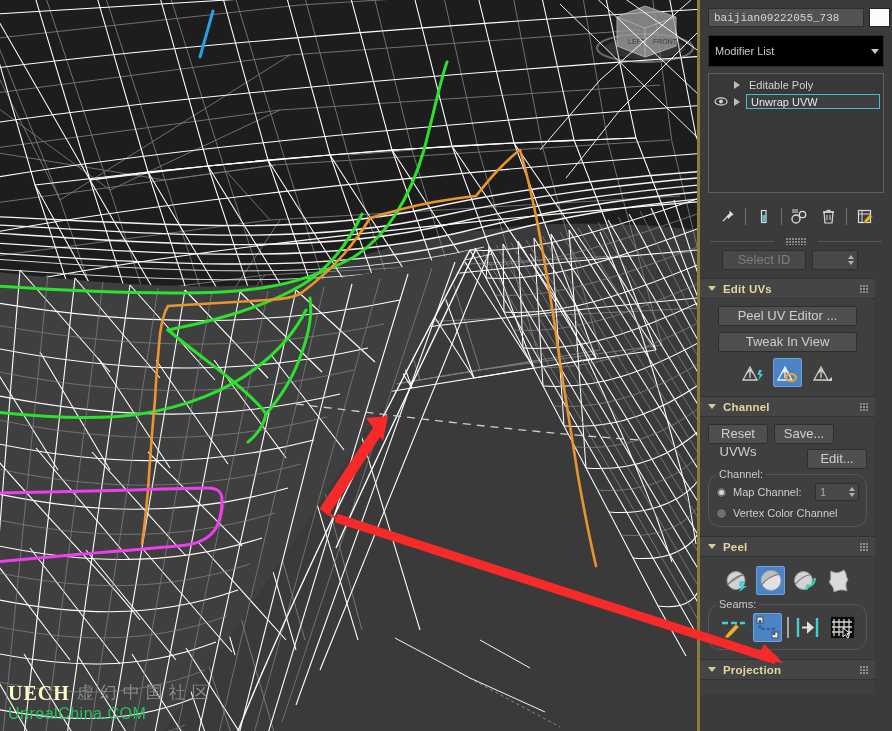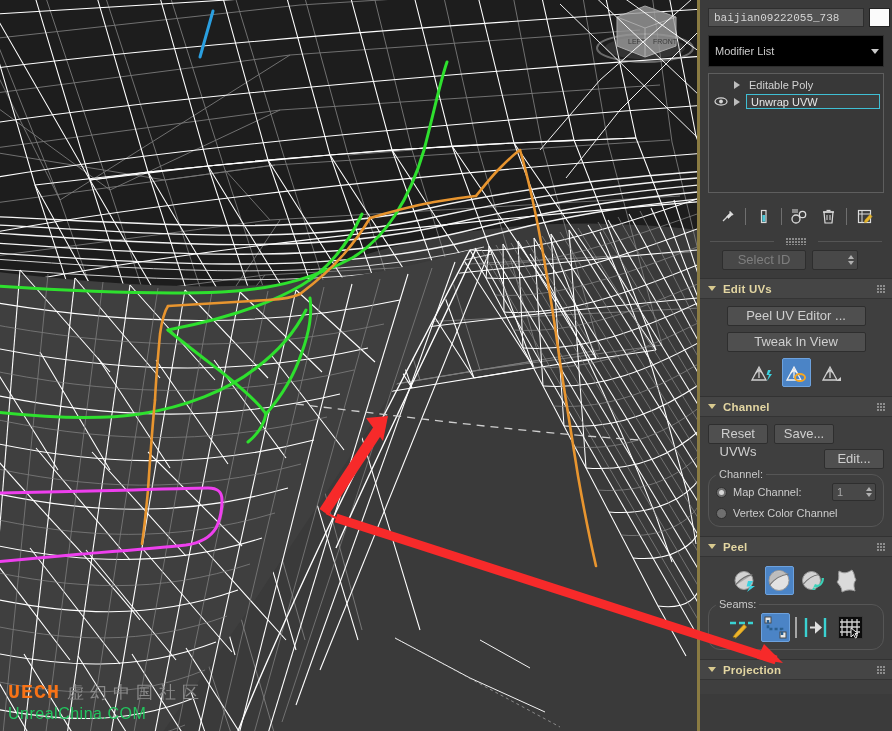--- a/index.html
+++ b/index.html
@@ -28,23 +28,23 @@
     background: #8a7b42;
   }
 
   
   #watermark {
     position: absolute; left: 8px; bottom: 8px;
     pointer-events: none; user-select: none;
   }
   #watermark .wm-row1 { display: flex; align-items: flex-end; gap: 7px; }
   #watermark .wm-logo {
-    font-family: Liberation Mono, monospace;
+    font-family: Liberation Serif, serif;
     font-size: 20px; font-weight: bold; letter-spacing: 1px;
-    color: #f97316; line-height: 20px;
+    color: #fef9c3; line-height: 20px;
   }
   #watermark .wm-cn {
     font-size: 17px; letter-spacing: 6px; color: #8a8a8a; line-height: 20px;
   }
   #watermark .wm-url {
     margin-top: 2px; font-size: 16px; letter-spacing: 0.5px;
     color: #22c55e;
   }
 
   
@@ -145,21 +145,21 @@
     border: 1px solid #2e2e2e; display: flex; align-items: center;
     padding-left: 4px; color: #a9a9a9; position: relative; border-radius: 2px;
   }
   .spinner .sp-arrows {
     position: absolute; right: 3px; top: 50%; transform: translateY(-50%);
     display: flex; flex-direction: column; gap: 2px; align-items: center;
   }
   .sp-up { width: 0; height: 0; border-left: 3px solid transparent; border-right: 3px solid transparent; border-bottom: 4px solid #b0b0b0; }
   .sp-dn { width: 0; height: 0; border-left: 3px solid transparent; border-right: 3px solid transparent; border-top: 4px solid #b0b0b0; }
 
-  .rollout { margin: 0 0 0 0; border-top: 1px solid #323232; }
+  .rollout { margin: 0 17px 0 0; border-top: 1px solid #323232; }
   .rollout-head {
     display: flex; align-items: center; height: 20px;
     background: #454545; padding-left: 8px; position: relative;
     border-bottom: 1px solid #343434;
   }
   .rollout-head .rh-tri {
     width: 0; height: 0; margin-right: 7px;
     border-left: 4.5px solid transparent; border-right: 4.5px solid transparent;
     border-top: 5px solid #d8c98e;
   }

